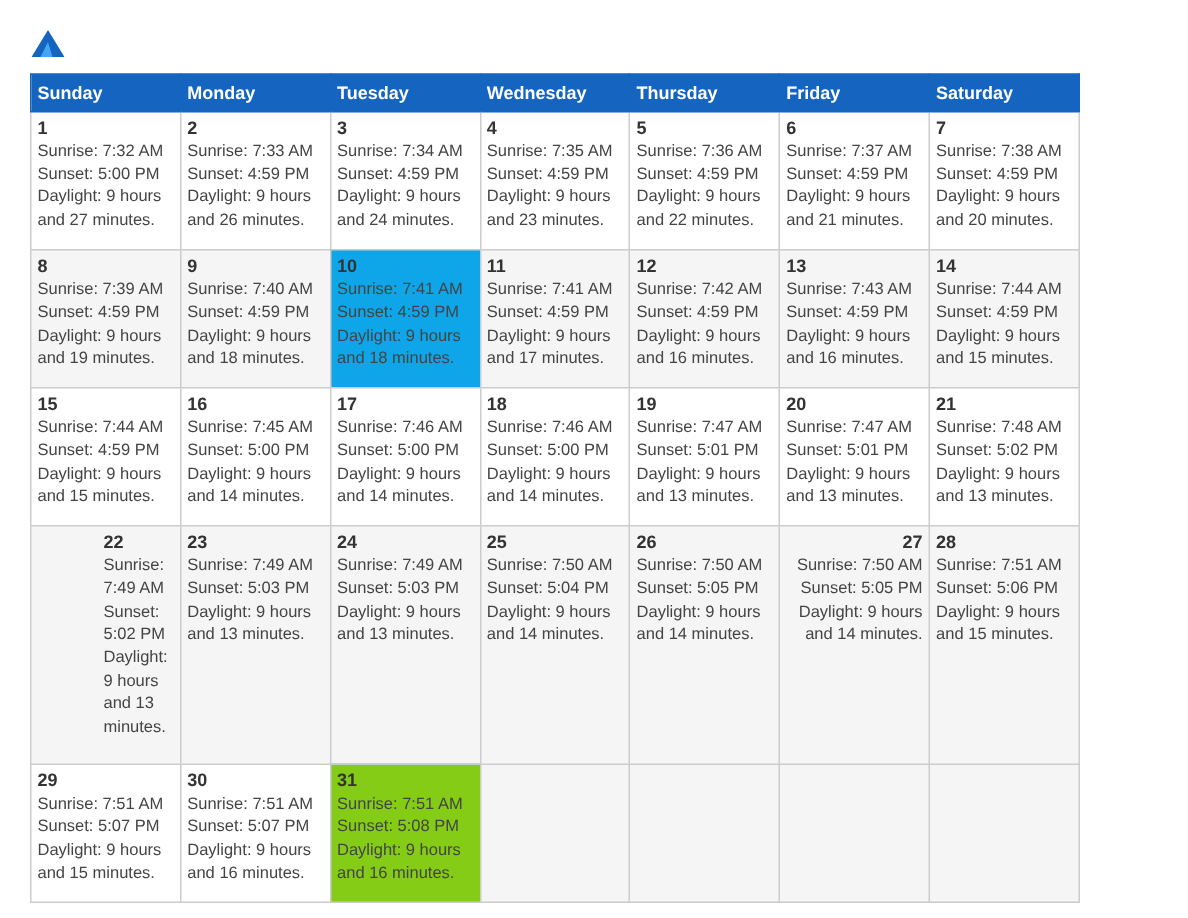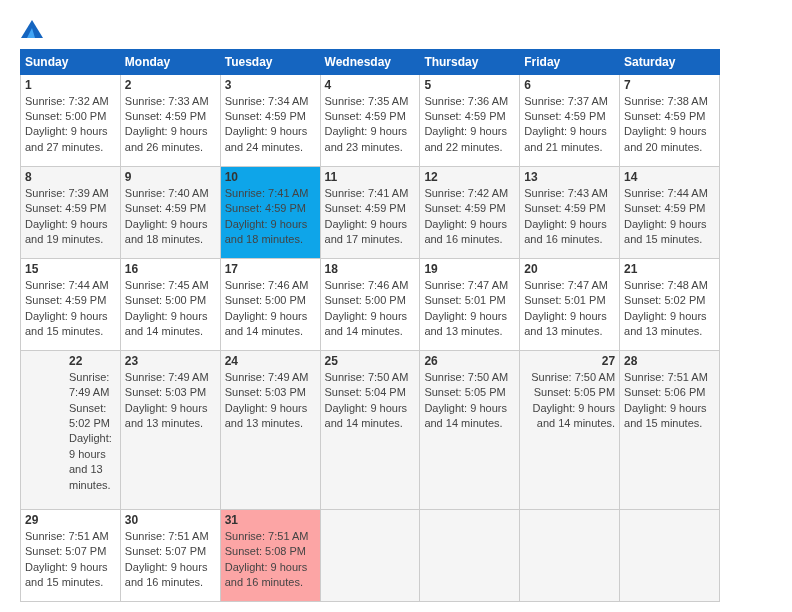--- a/index.html
+++ b/index.html
@@ -367,21 +367,21 @@
         </div>
       </td>
           <td style="background: rgb(255, 255, 255);">
         <span class="day-number">30</span>
         <div class="day-info">
           Sunrise: 7:51 AM<br>
           Sunset: 5:07 PM<br>
           Daylight: 9 hours and 16 minutes.
         </div>
       </td>
-          <td style="background: #fca5a5;">
+          <td style="background: #84cc16;">
         <span class="day-number">31</span>
         <div class="day-info">
           Sunrise: 7:51 AM<br>
           Sunset: 5:08 PM<br>
           Daylight: 9 hours and 16 minutes.
         </div>
       </td>
           <td class="empty-cell"></td>
           <td class="empty-cell"></td>
           <td class="empty-cell"></td>

